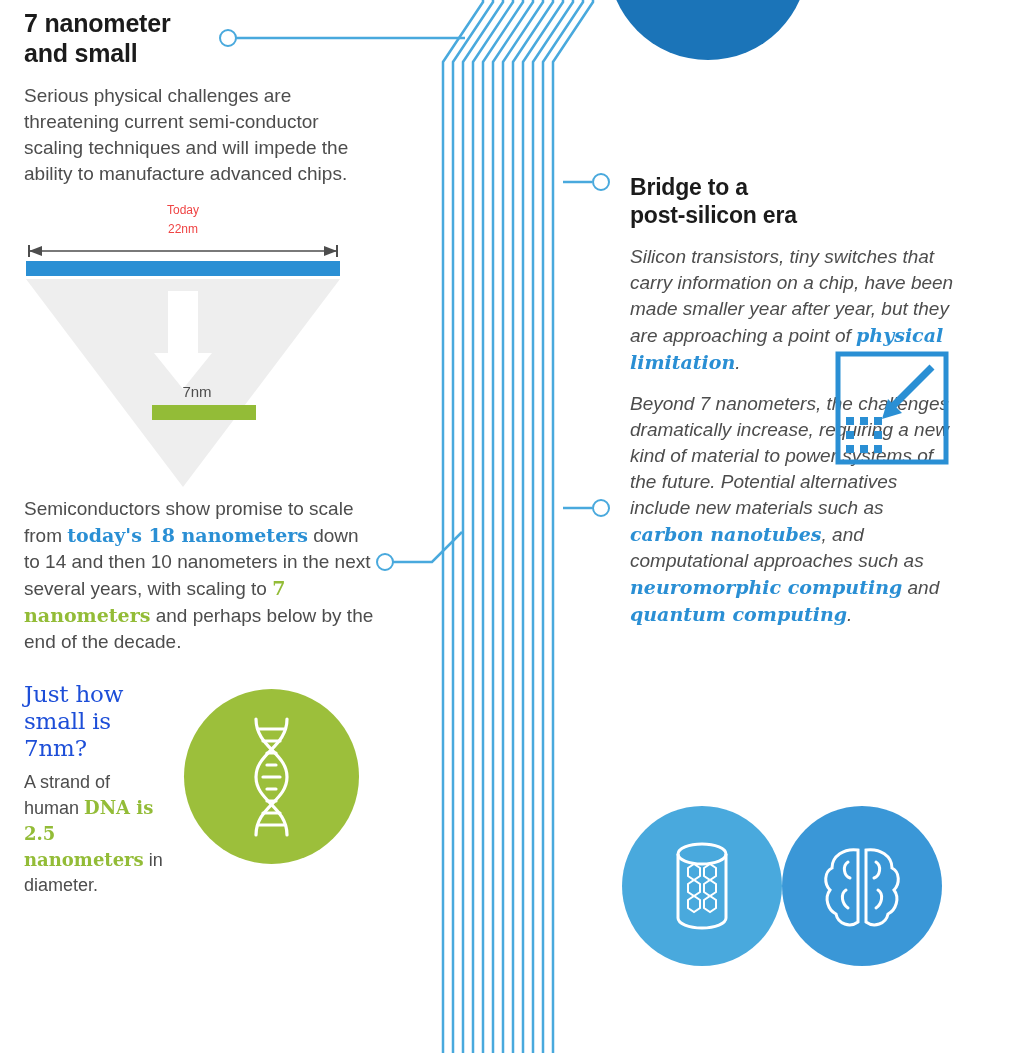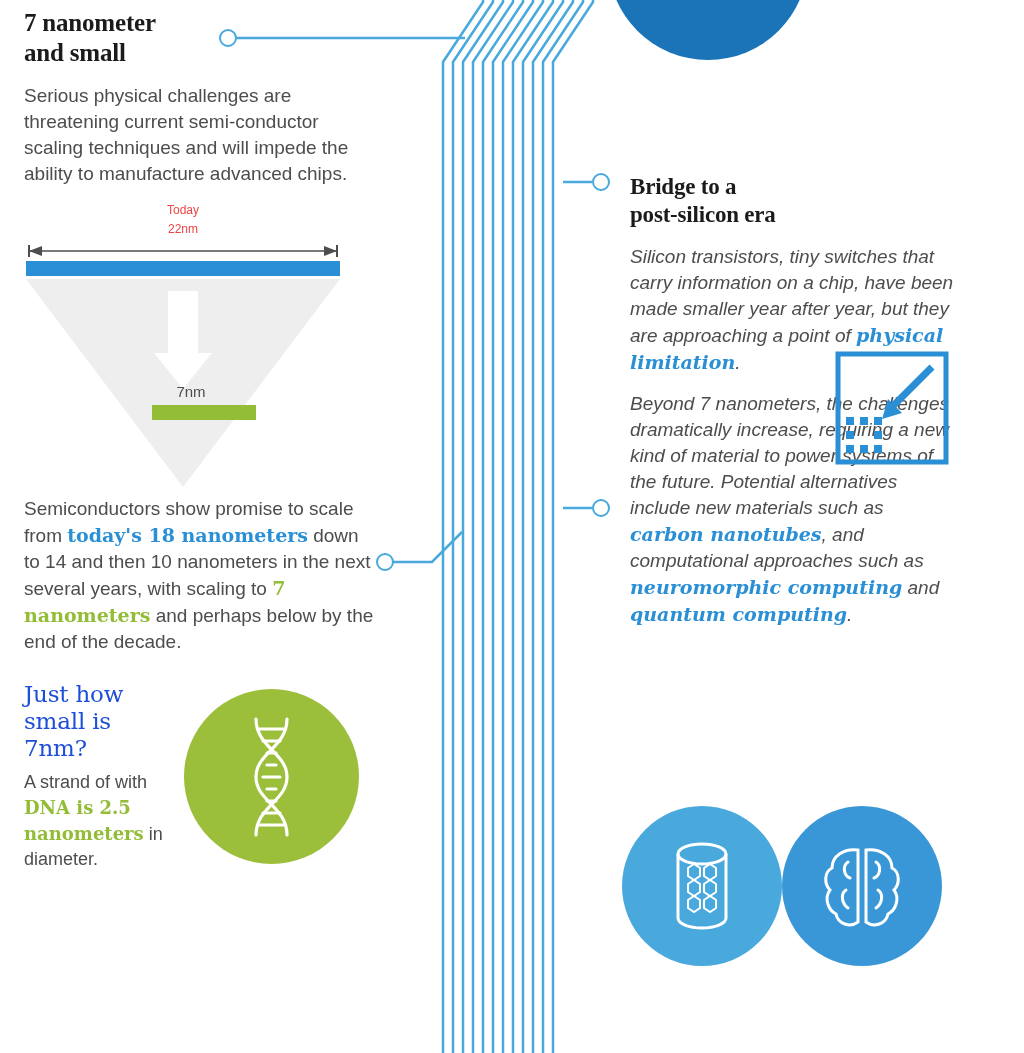--- a/index.html
+++ b/index.html
@@ -30,21 +30,21 @@
   }
 
   
   .left-col {
     position: absolute;
     left: 24px;
     top: 0;
     width: 350px;
   }
   .heading {
-    font-family: Liberation Serif, serif;
+    font-family: Liberation Sans, sans-serif;
     font-weight: bold;
     color: #1b1b1b;
     letter-spacing: -0.2px;
   }
   h1.heading {
     font-size: 25px;
     line-height: 30px;
     margin: 8px 0 14px 0;
   }
   p.body {
@@ -100,21 +100,21 @@
   .arrow-white {
     position: absolute;
     left: 128px;
     top: 90px;
     width: 62px;
     height: 100px;
   }
   .nm7-label {
     position: absolute;
     top: 182px;
-    left: 10px;
+    left: 16px;
     width: 314px;
     text-align: center;
     font-size: 15px;
     color: #4d4d4d;
   }
   .bar-bottom {
     position: absolute;
     top: 204px;
     left: 128px;
     width: 104px;
@@ -265,21 +265,21 @@
       <div class="bar-bottom"></div>
     </div>
 
     <p class="body">
       <span>Semiconductors show promise to scale from </span><span class="blue">today's 18 nanometers</span><span> down to 14 and then 10 nanometers in the next several years, with scaling to </span><span class="green">7 nanometers</span><span> and perhaps below by the end of the decade.</span>
     </p>
 
     <div class="small-block">
       <h3 class="small-head heading">Just how small is 7nm?</h3>
       <p class="small-body">
-        <span>A strand of with </span><span class="green">DNA is 2.5 nanometers</span><span> in diameter.</span>
+        <span>A strand of human </span><span class="green">DNA is 2.5 nanometers</span><span> in diameter.</span>
       </p>
       <div class="dna-circle">
         <svg width="175" height="175" viewBox="0 0 175 175" xmlns="http://www.w3.org/2000/svg">
           <g fill="none" stroke="#ffffff" stroke-width="3.2" stroke-linecap="round">
             <path d="M72 30 C 72 58, 103 64, 103 88 C 103 112, 72 118, 72 146"></path>
             <path d="M103 30 C 103 58, 72 64, 72 88 C 72 112, 103 118, 103 146"></path>
             <line x1="74" y1="40" x2="101" y2="40"></line>
             <line x1="79" y1="52" x2="96" y2="52"></line>
             <line x1="83" y1="64" x2="92" y2="64"></line>
             <line x1="83" y1="76" x2="92" y2="76"></line>

